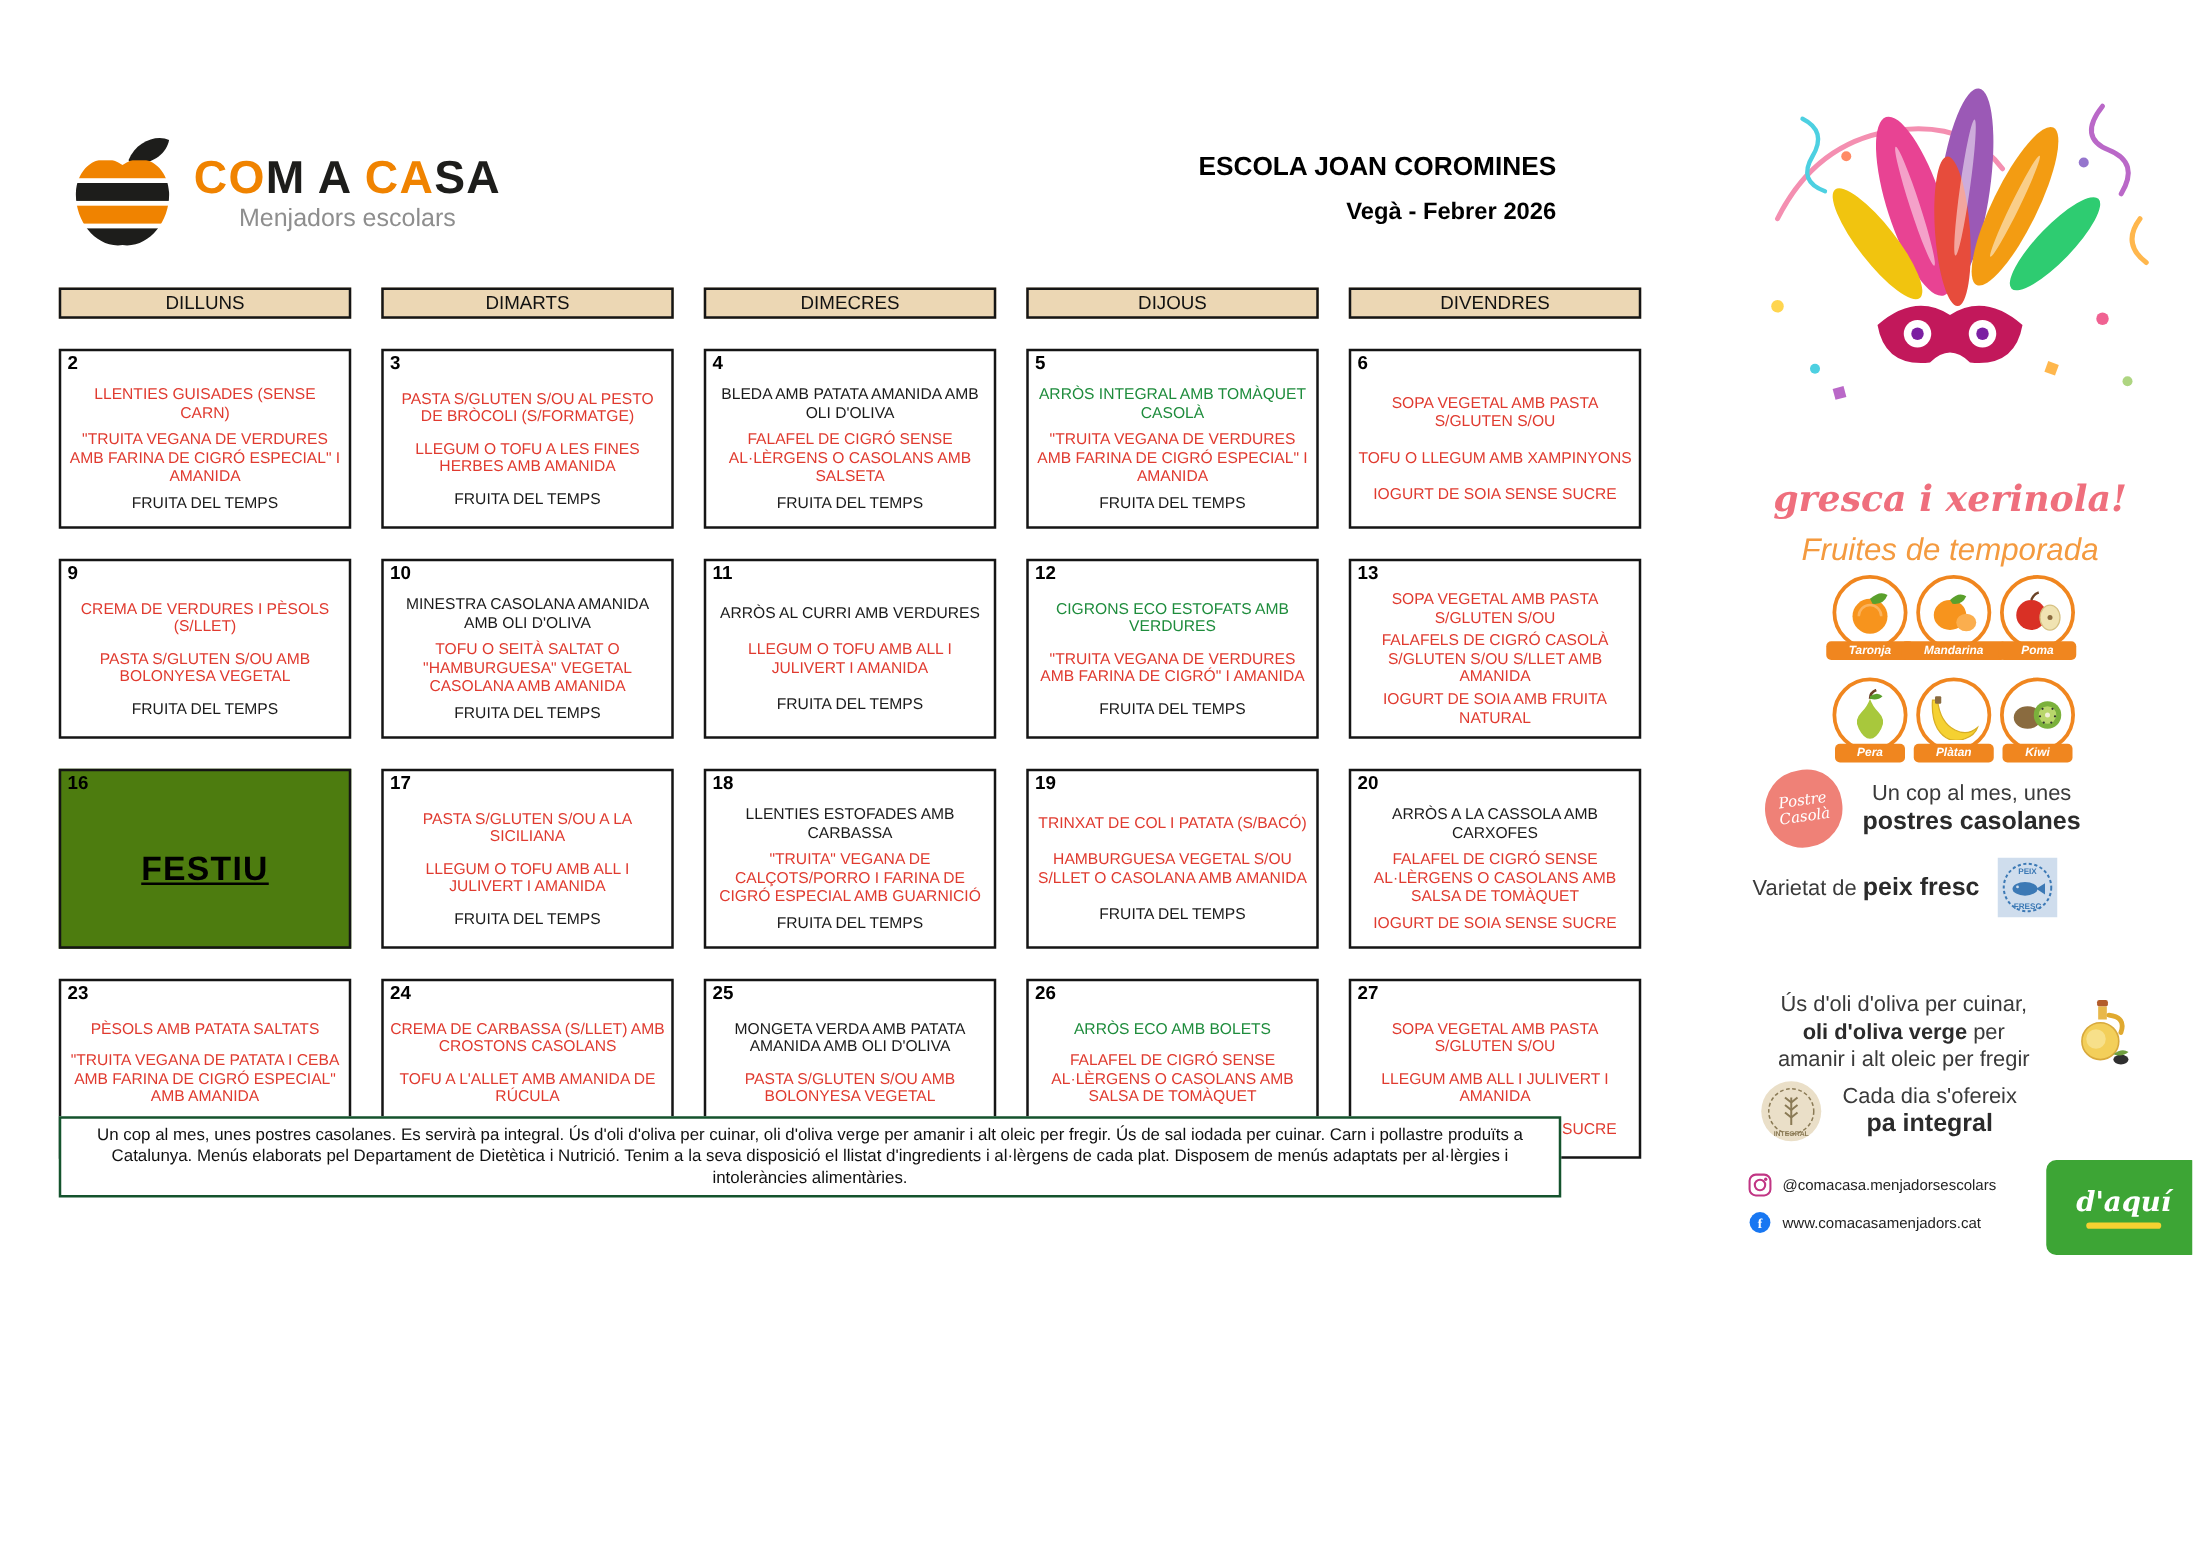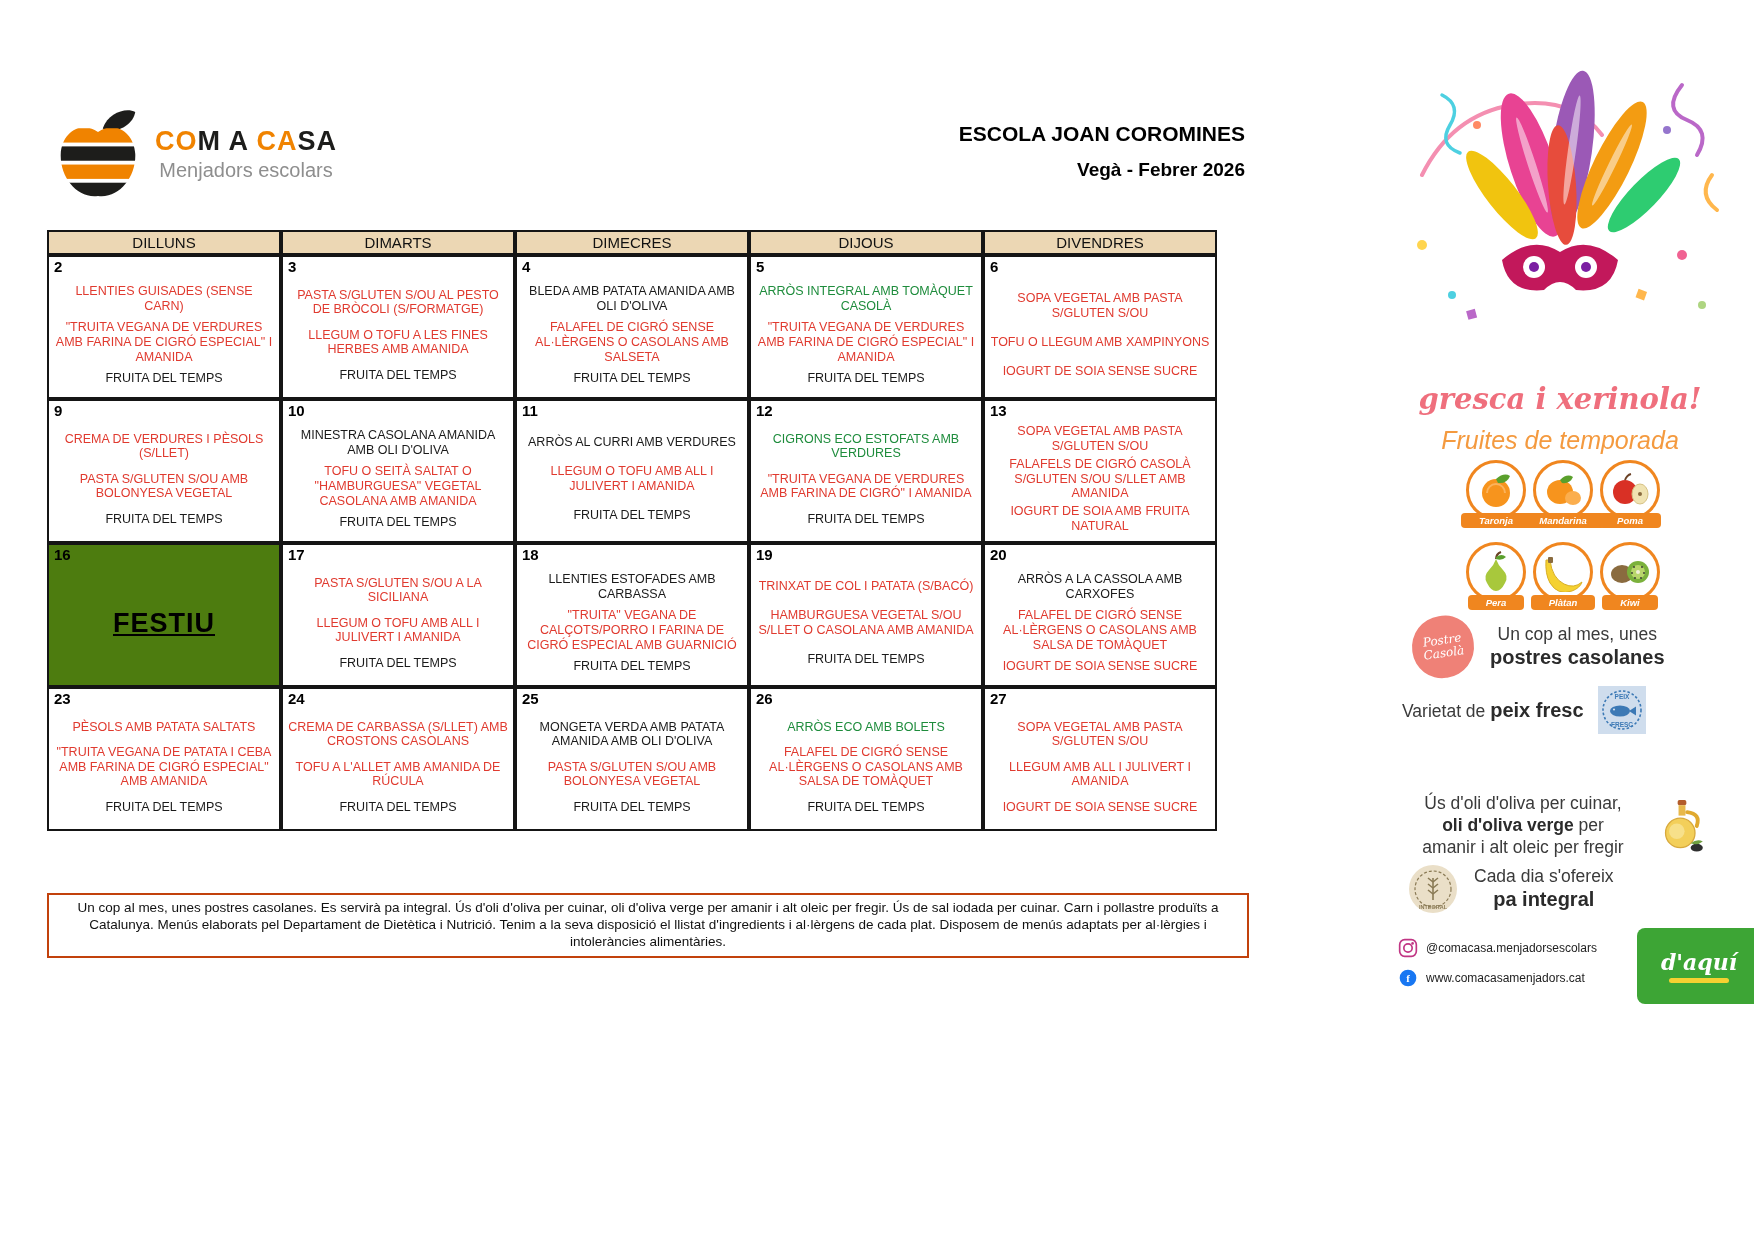--- a/index.html
+++ b/index.html
@@ -2,47 +2,47 @@
 <html><head>
 <meta charset="utf-8">
 <style>
   html,body{margin:0;padding:0;background:#fff;}
   #page{position:relative;width:1754px;height:1241px;background:#fff;
         font-family:"Liberation Sans",sans-serif;overflow:hidden;}
 
   
   #logo{position:absolute;left:55px;top:106px;display:flex;align-items:center;}
   #logo-text{margin-left:14px;text-align:center;}
-  #logo-title{font-size:27px;font-weight:bold;letter-spacing:1px;line-height:1;}
+  #logo-title{font-size:37px;font-weight:bold;letter-spacing:1px;line-height:1;}
   .lg-o{color:#f08300;} .lg-k{color:#1d1d1b;}
   #logo-sub{font-size:20px;color:#8e8e8e;margin-top:4px;}
 
   
   #school{position:absolute;left:745px;top:122px;width:500px;text-align:right;}
   #school-name{font-size:21px;font-weight:bold;color:#000;}
   #school-sub{font-size:19px;font-weight:bold;color:#000;margin-top:13px;}
 
   
   #cal-grid{position:absolute;left:47px;top:230px;width:1198px;
             display:grid;grid-template-columns:repeat(5,234px);
-            grid-template-rows:25px repeat(4,144px);gap:0;}
+            grid-template-rows:25px repeat(4,144px);gap:24px;}
   .cal-head{background:#ecd7b4;border:2px solid #151515;display:flex;
             align-items:center;justify-content:center;font-size:15px;color:#111;}
   .cal-cell{background:#fff;border:2px solid #151515;position:relative;
             padding:20px 5px 4px;display:flex;flex-direction:column;
             justify-content:space-evenly;align-items:center;text-align:center;}
   .day-num{position:absolute;top:1px;left:5px;font-weight:bold;font-size:15px;color:#000;}
   .menu-item{font-size:12.5px;line-height:1.18;}
   .c-r{color:#e03a2f;} .c-g{color:#1e8c3c;} .c-k{color:#1a1a1a;}
   .festiu{background:#4d7c0f;text-decoration:underline;}
   .festiu-label{font-size:27px;font-weight:bold;letter-spacing:1px;color:#000;}
 
   
   #footer-note{position:absolute;left:47px;top:893px;width:1174px;
-               border:2px solid #c2410c;padding:5px 12px;text-align:center;
+               border:2px solid #14532d;padding:5px 12px;text-align:center;
                font-size:13.5px;line-height:1.25;color:#111;background:#fff;}
 
   
   .script-line{position:absolute;left:1380px;width:360px;text-align:center;
                font-family:"DejaVu Serif",serif;font-style:italic;font-weight:bold;
                color:#ef6f7d;font-size:29px;}
   #fruits-title{position:absolute;left:1380px;top:426px;width:360px;text-align:center;
                 font-style:italic;color:#f49a3f;font-size:25px;}
   #fruits-grid{position:absolute;left:1464px;top:460px;display:grid;
                grid-template-columns:repeat(3,64px);column-gap:3px;row-gap:14px;}

